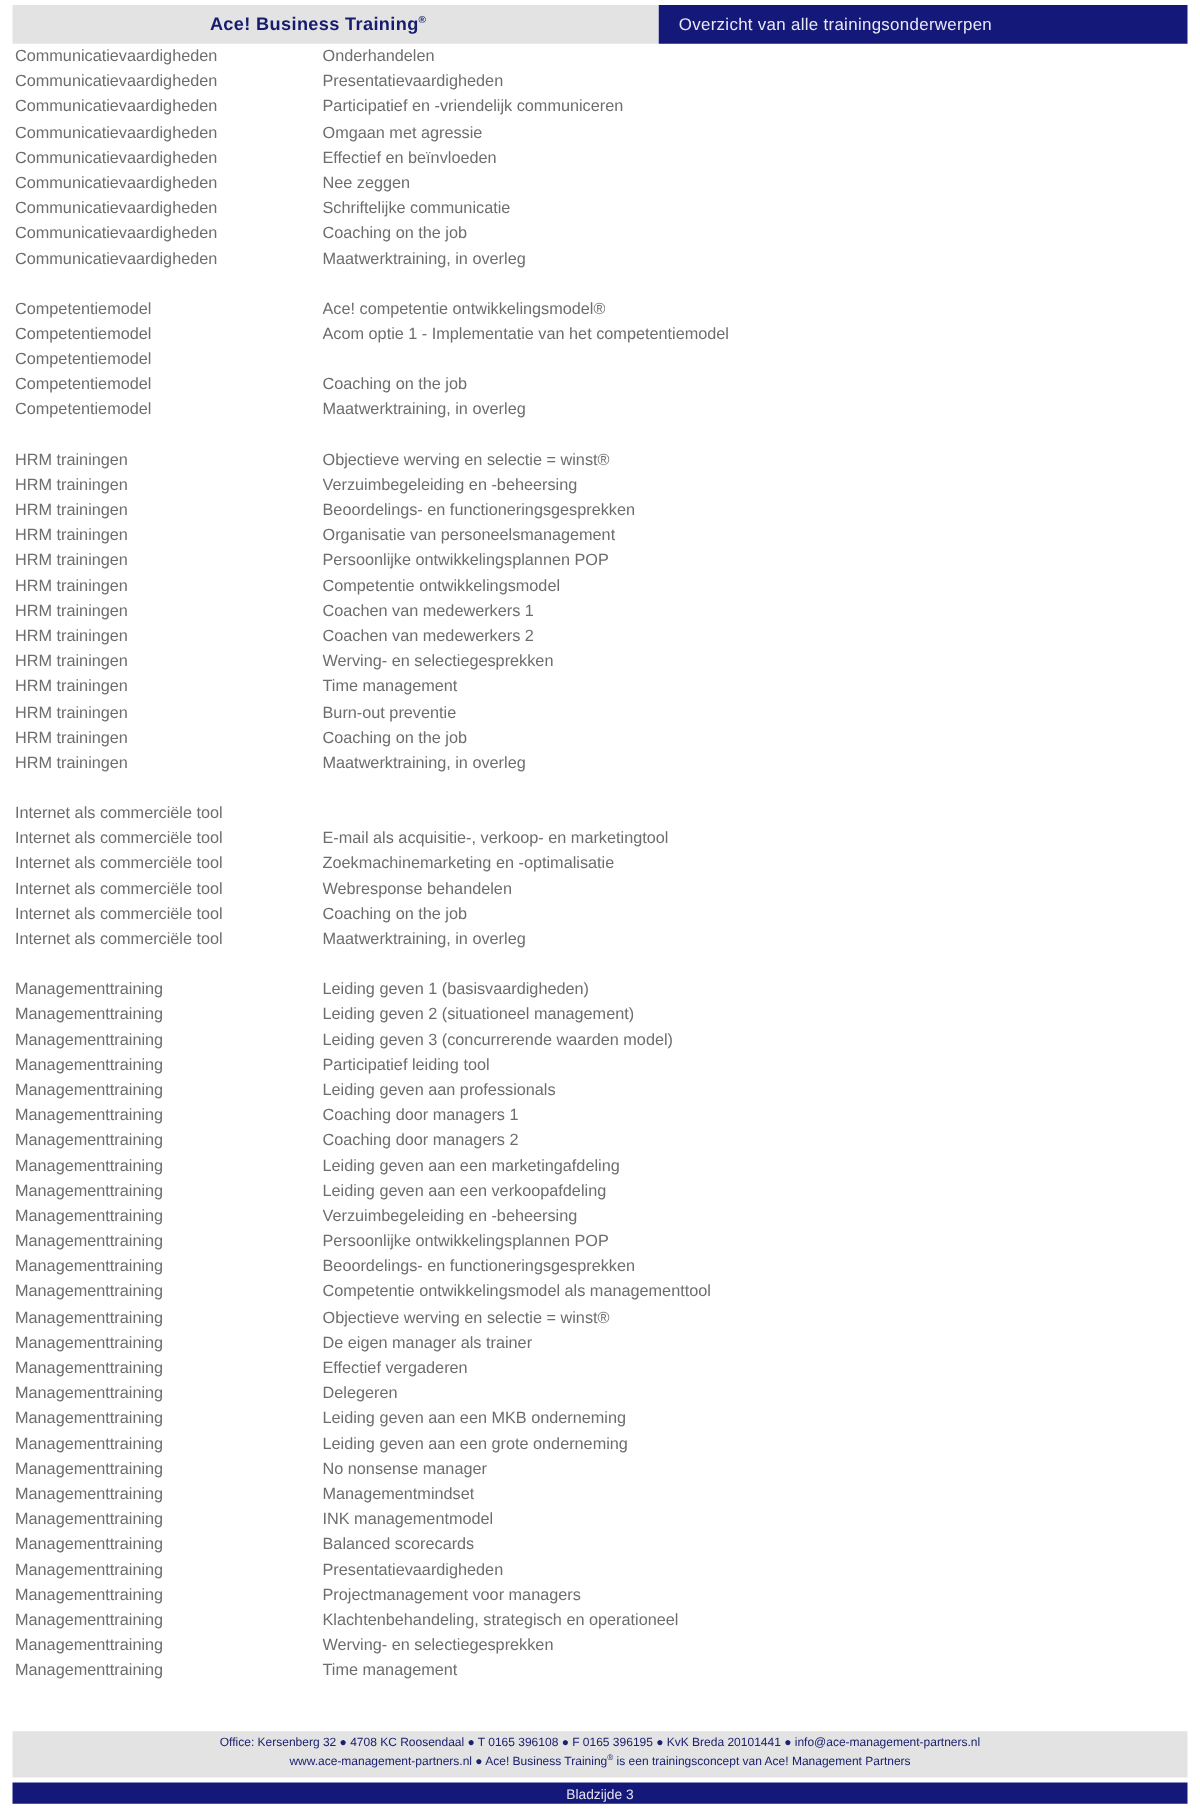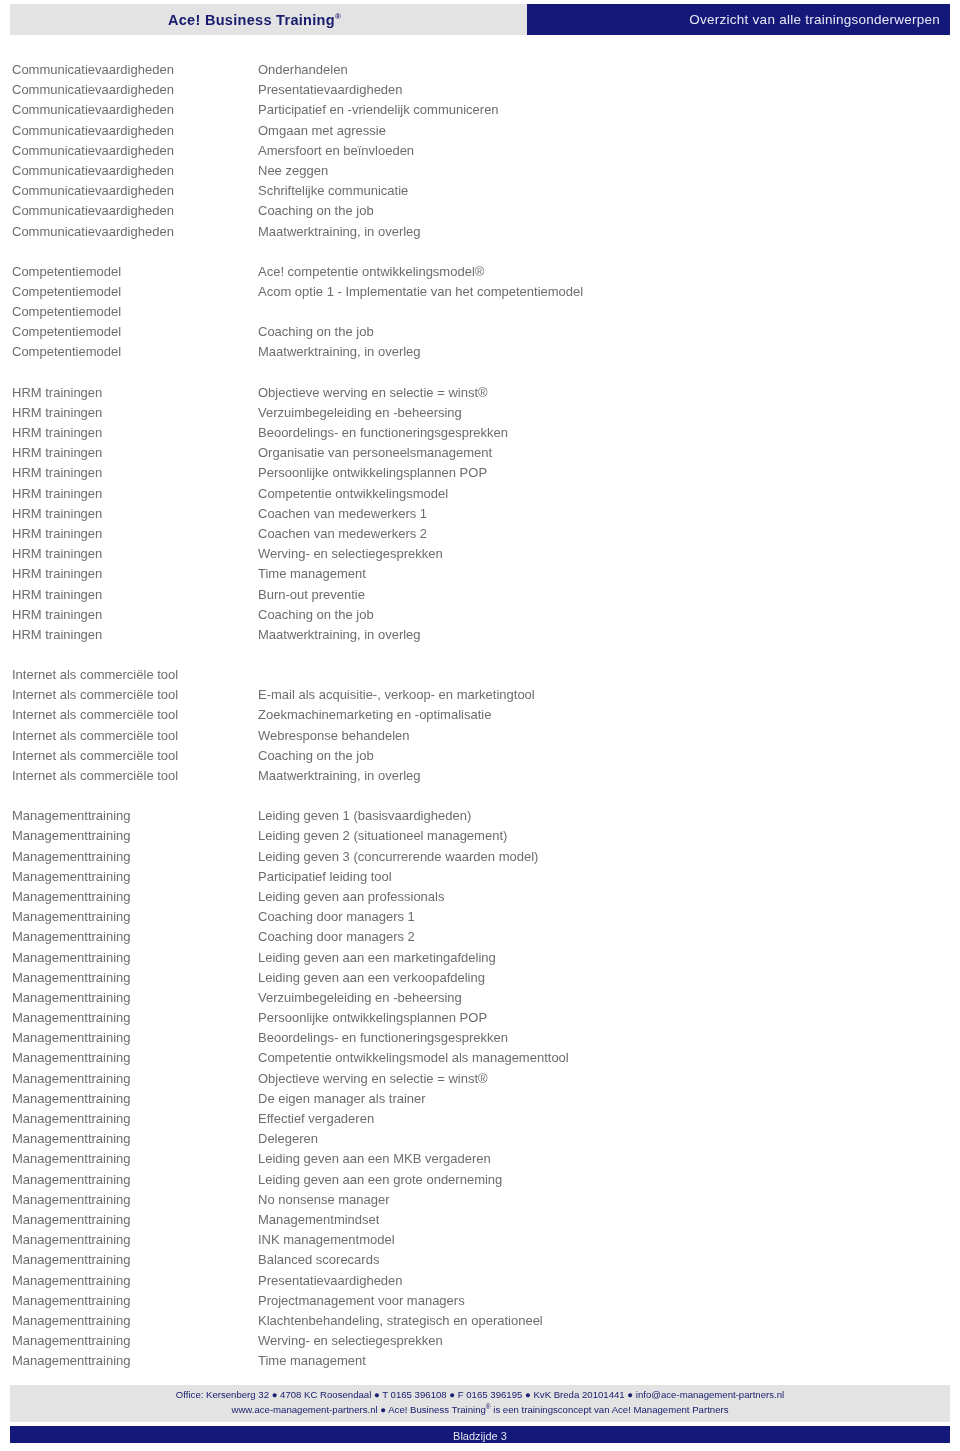--- a/index.html
+++ b/index.html
@@ -44,36 +44,36 @@
   }
   .brand sup {
     font-size: 8px;
     vertical-align: super;
   }
   .header-right {
     flex: 1;
     background: #141878;
     display: flex;
     align-items: center;
-    justify-content: flex-end;
-    padding: 0 10px 0 3px;
+    justify-content: flex-start;
+    padding: 0 10px 0 16px;
     box-sizing: border-box;
   }
   .header-right-title {
     color: #e9e9f4;
     font-size: 13.5px;
     letter-spacing: 0.25px;
     white-space: nowrap;
   }
 
   
   .content {
     position: absolute;
     left: 0;
-    top: 60px;
+    top: 35px;
     width: 960px;
   }
   .group {
     margin-bottom: 20px;
   }
   .group:last-child { margin-bottom: 0; }
   .row {
     display: flex;
     height: 20.2px;
     line-height: 20.2px;
@@ -152,21 +152,21 @@
       <div class="row">
         <div class="cat">Communicatievaardigheden</div>
         <div class="topic">Participatief en -vriendelijk communiceren</div>
       </div>
       <div class="row">
         <div class="cat">Communicatievaardigheden</div>
         <div class="topic">Omgaan met agressie</div>
       </div>
       <div class="row">
         <div class="cat">Communicatievaardigheden</div>
-        <div class="topic">Amersfoort en beïnvloeden</div>
+        <div class="topic">Effectief en beïnvloeden</div>
       </div>
       <div class="row">
         <div class="cat">Communicatievaardigheden</div>
         <div class="topic">Nee zeggen</div>
       </div>
       <div class="row">
         <div class="cat">Communicatievaardigheden</div>
         <div class="topic">Schriftelijke communicatie</div>
       </div>
       <div class="row">
@@ -342,21 +342,21 @@
       <div class="row">
         <div class="cat">Managementtraining</div>
         <div class="topic">Effectief vergaderen</div>
       </div>
       <div class="row">
         <div class="cat">Managementtraining</div>
         <div class="topic">Delegeren</div>
       </div>
       <div class="row">
         <div class="cat">Managementtraining</div>
-        <div class="topic">Leiding geven aan een MKB vergaderen</div>
+        <div class="topic">Leiding geven aan een MKB onderneming</div>
       </div>
       <div class="row">
         <div class="cat">Managementtraining</div>
         <div class="topic">Leiding geven aan een grote onderneming</div>
       </div>
       <div class="row">
         <div class="cat">Managementtraining</div>
         <div class="topic">No nonsense manager</div>
       </div>
       <div class="row">

